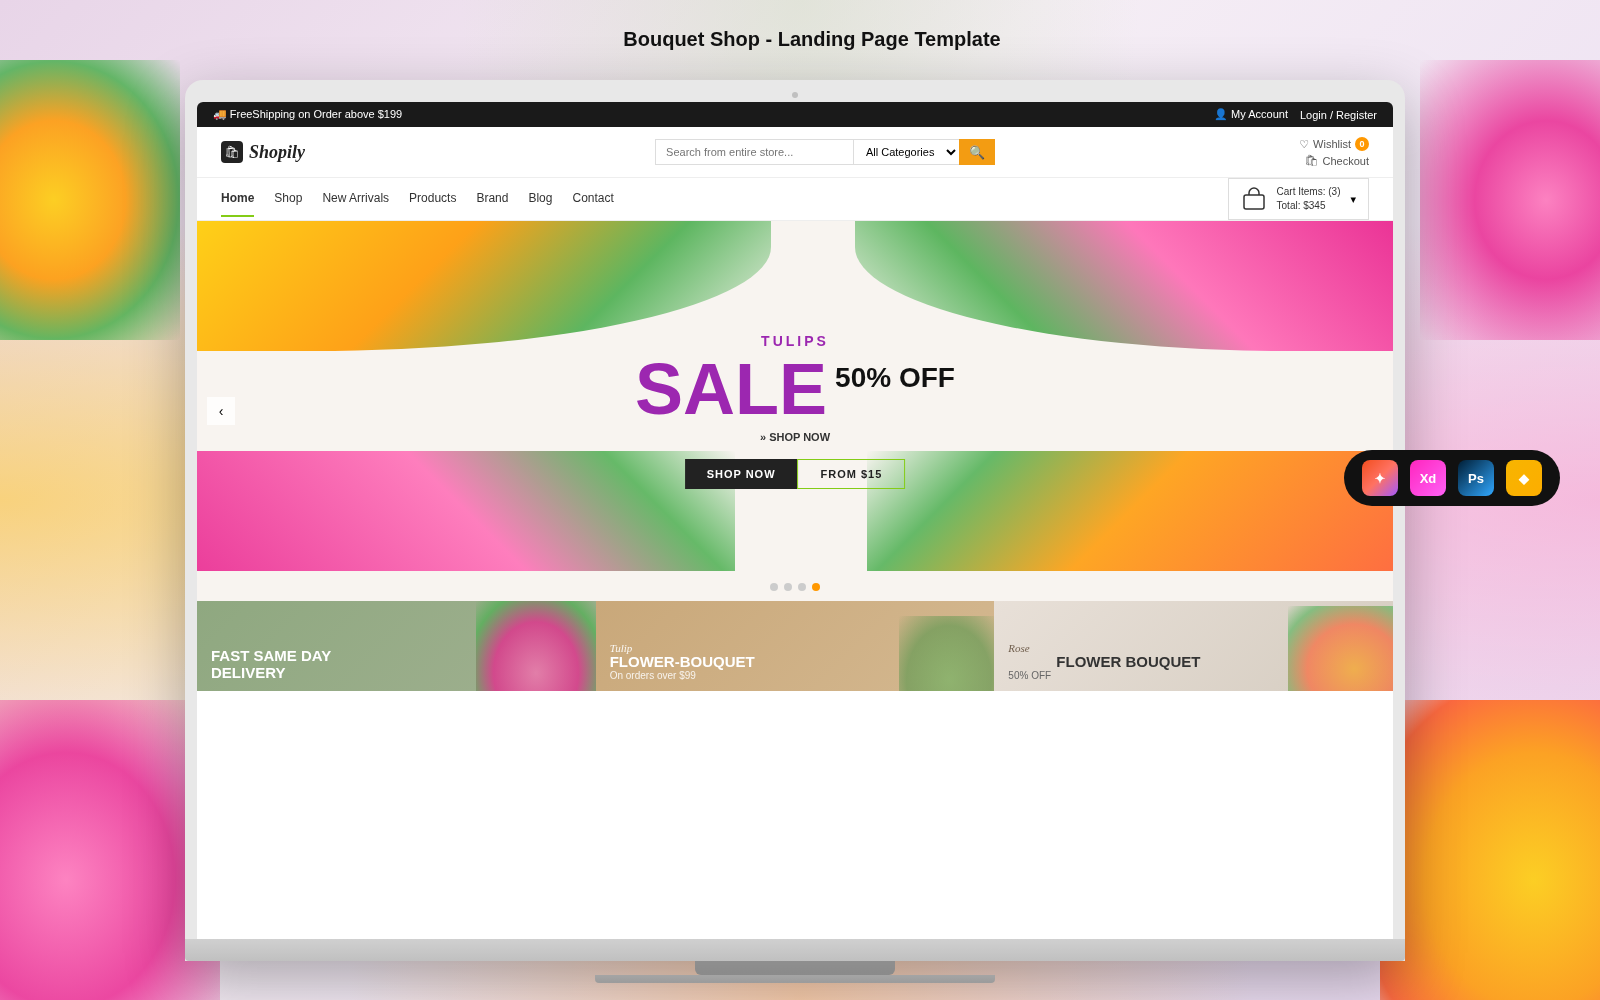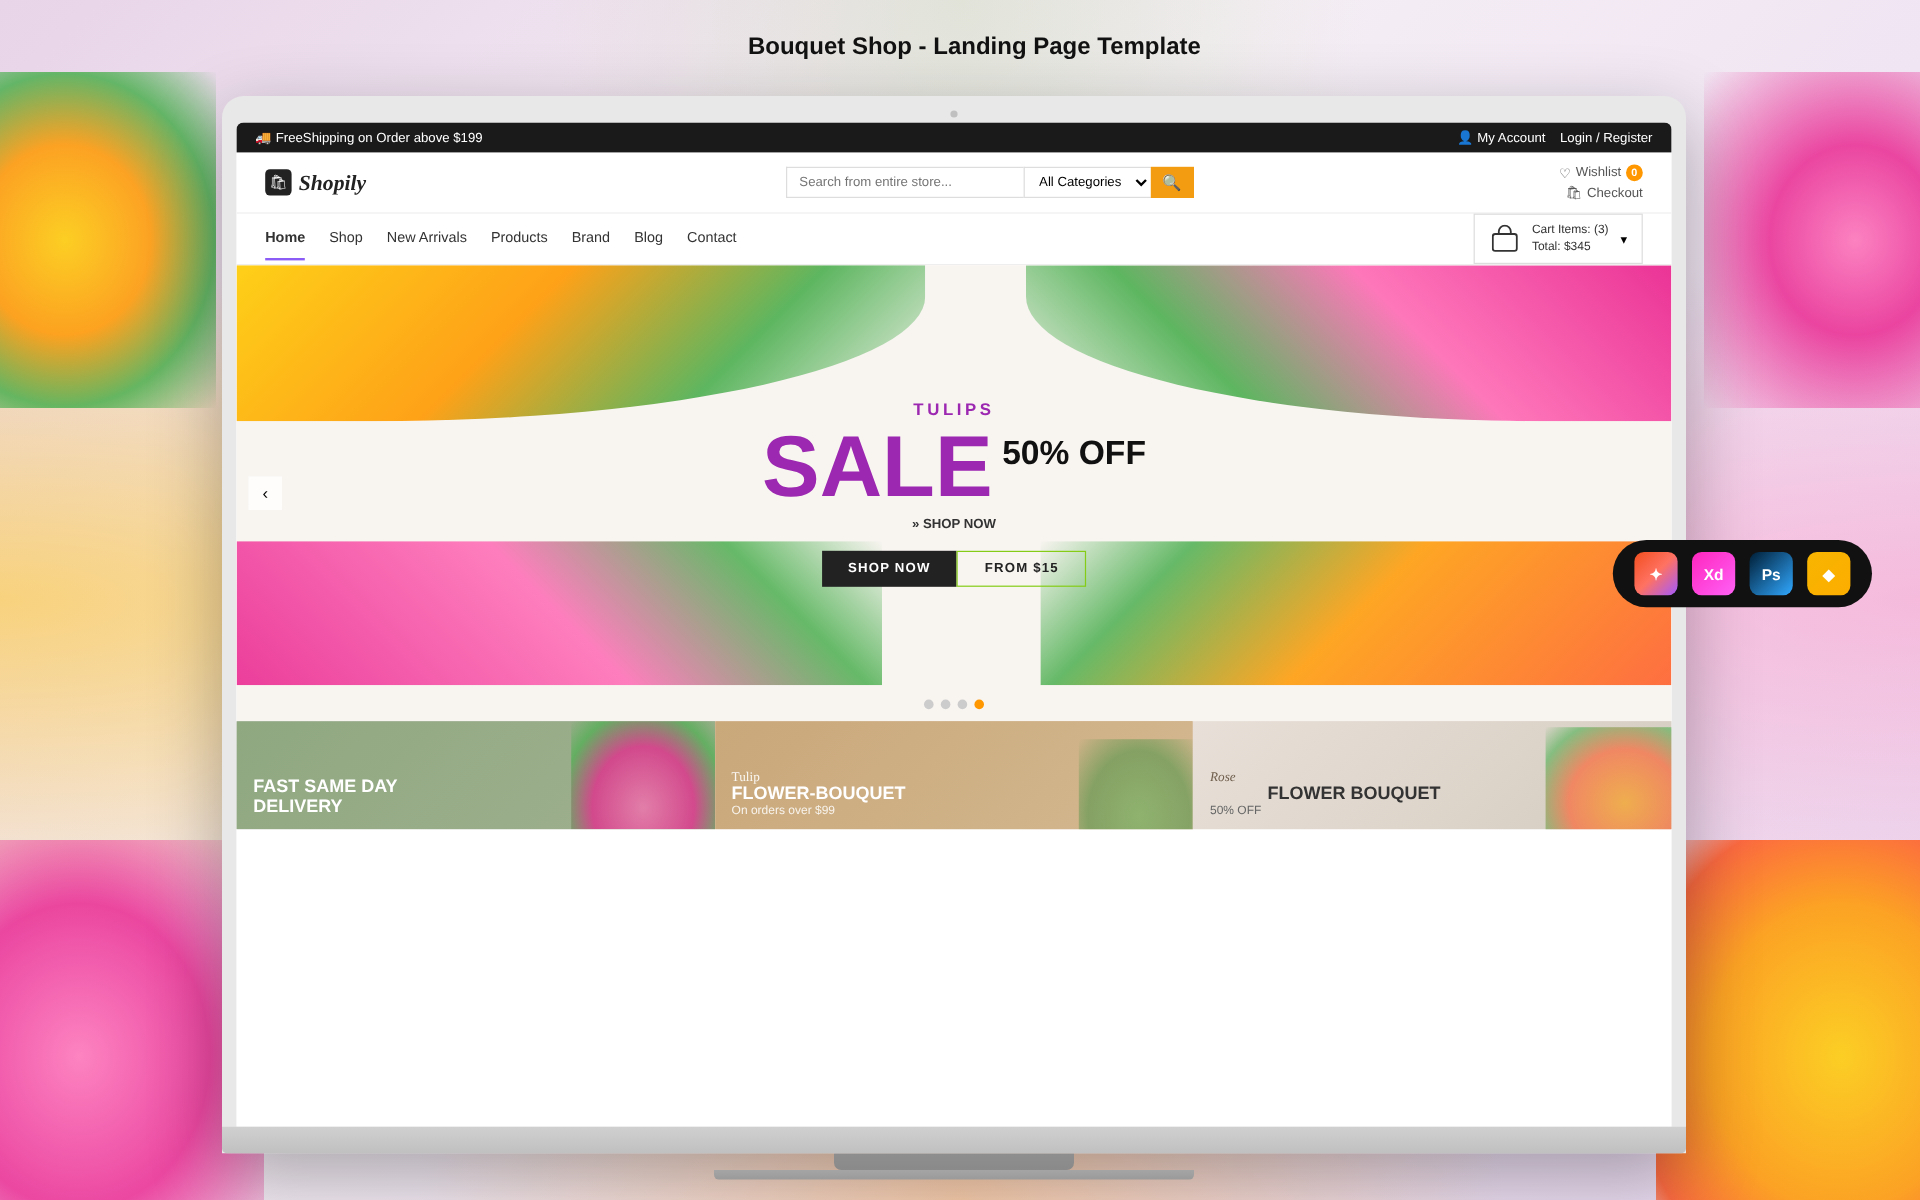--- a/index.html
+++ b/index.html
@@ -230,21 +230,21 @@
       color: #333;
       text-decoration: none;
       padding: 10px 0;
       cursor: pointer;
       position: relative;
     }
 
     .nav-link.active {
       color: #333;
       font-weight: 600;
-      border-bottom: 2px solid #8b5cf6;
+      border-bottom: 2px solid #84cc16;
     }
 
     .cart-widget {
       display: flex;
       align-items: center;
       gap: 10px;
       border: 1px solid #ddd;
       padding: 6px 12px;
       cursor: pointer;
       font-size: 11px;
@@ -402,20 +402,21 @@
     .feature-card-3 {
       background: linear-gradient(135deg, #e8e0d8 0%, #d8cfc5 100%);
     }
 
     .feature-card-text {
       z-index: 2;
     }
 
     .feature-card-subtitle {
       font-size: 11px;
+      font-style: italic;
       color: rgba(255,255,255,0.9);
       font-family: 'Georgia', serif;
     }
 
     .feature-card-title {
       font-size: 15px;
       font-weight: 900;
       color: #fff;
       text-transform: uppercase;
       line-height: 1.1;

